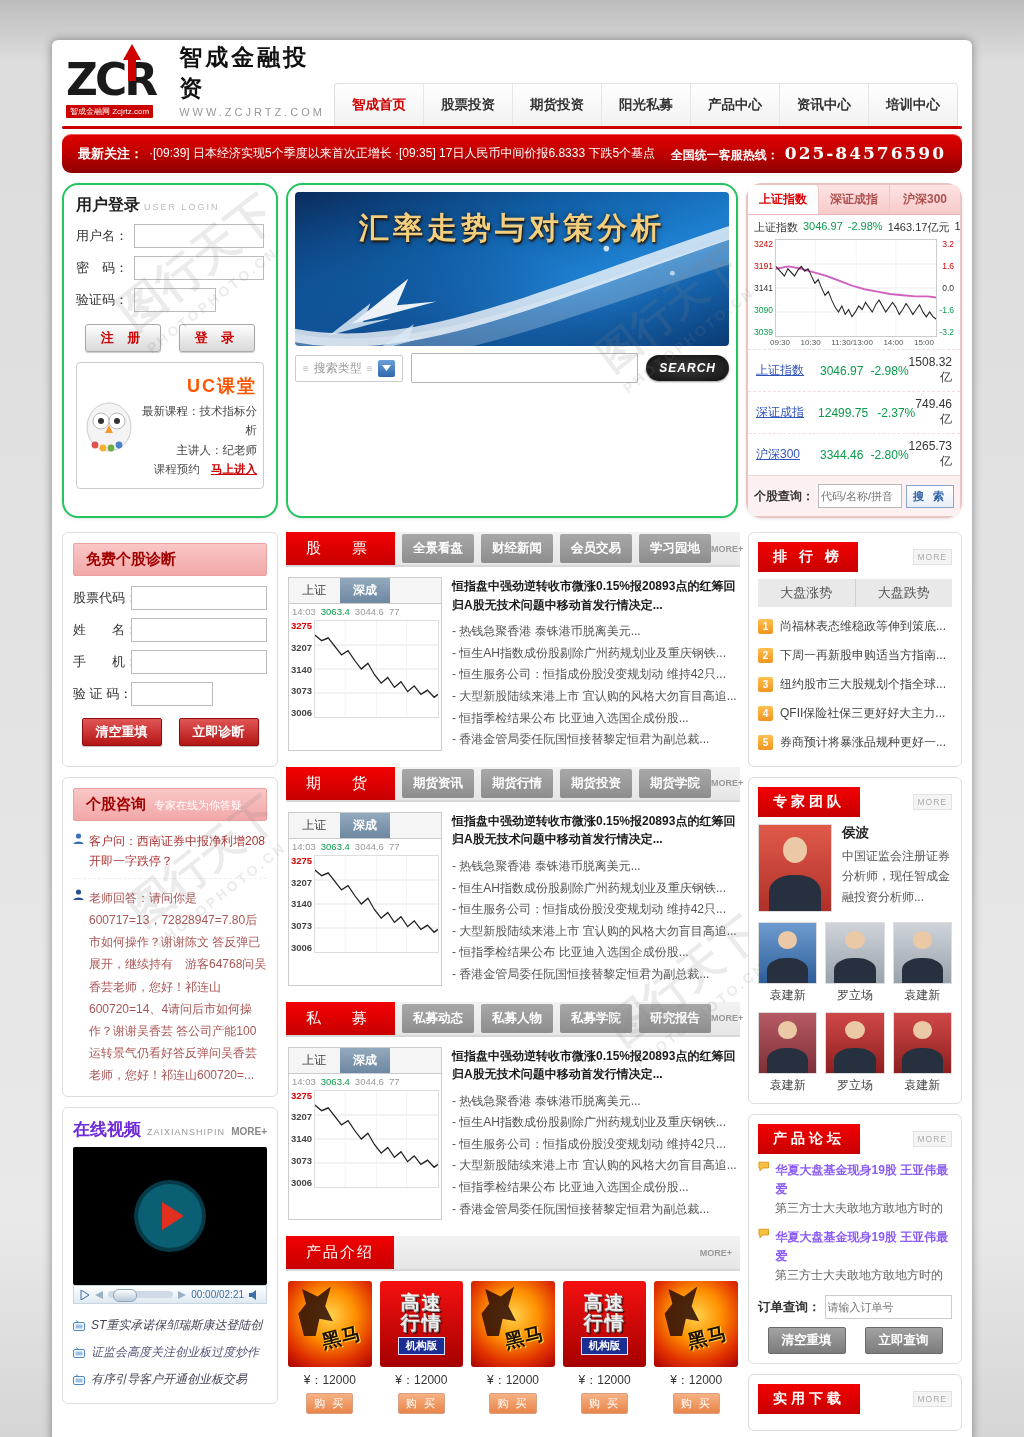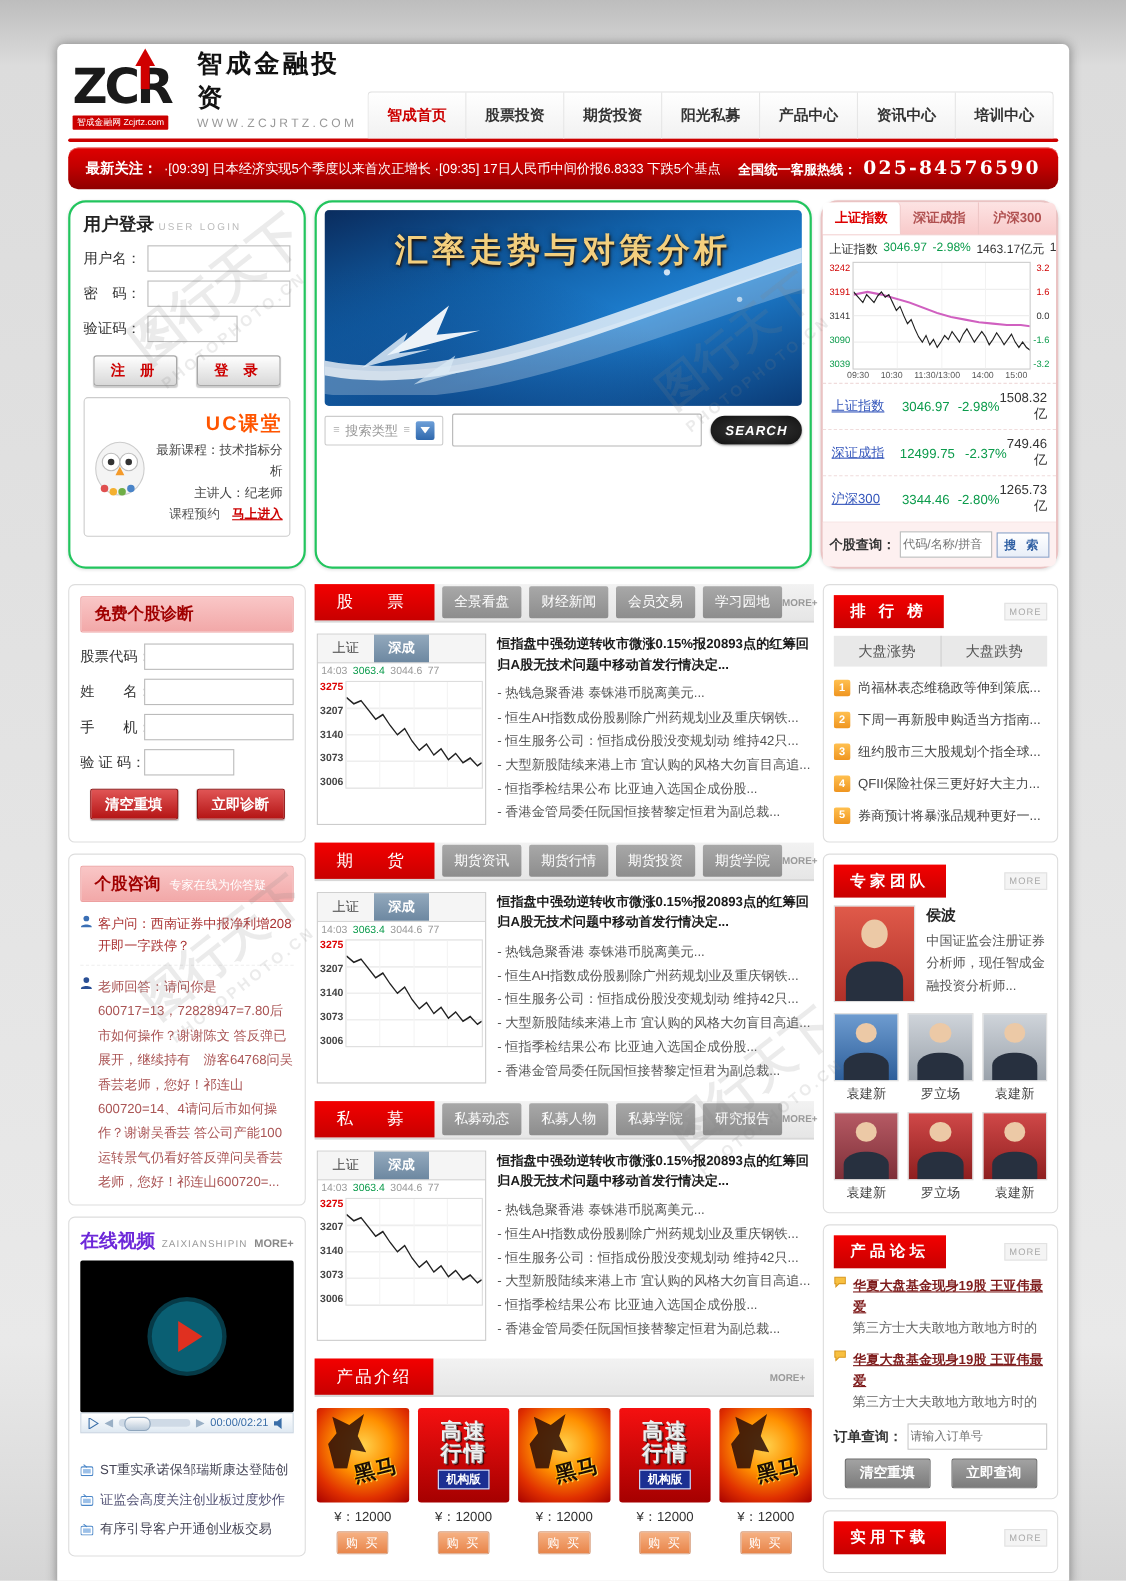--- a/index.html
+++ b/index.html
@@ -55,21 +55,21 @@
   .btnrow{display:flex;justify-content:space-around;margin:12px 0 10px;}
   .silver-btn{background:linear-gradient(#fefefe,#d8d8d8);border:1px solid #a8a8a8;border-radius:3px;
      padding:4px 15px;font-size:13px;font-weight:bold;color:#c00;letter-spacing:5px;cursor:pointer;box-shadow:0 1px 1px rgba(0,0,0,.2);}
   .uc-box{border:1px solid #ccc;border-radius:4px;margin-top:6px;padding:8px 6px;display:flex;gap:6px;align-items:center;}
   .uc-text{font-size:11.5px;color:#444;text-align:right;flex:1;line-height:1.7;}
   .uc-title{font-size:18px;font-weight:900;color:#f50;letter-spacing:2px;}
   .uc-go{color:#c00;font-weight:bold;text-decoration:underline;margin-left:8px;cursor:pointer;}
   .uc-reserve{color:#555;}
   
   .centercard{flex:1;padding:7px;display:flex;flex-direction:column;gap:7px;box-sizing:border-box;}
-  .banner{height:178px;border-radius:4px;position:relative;overflow:hidden;
+  .banner{height:154px;border-radius:4px;position:relative;overflow:hidden;
     background:radial-gradient(ellipse at 20% 120%, #0b3f7e 0%, transparent 55%),
                linear-gradient(160deg,#0a2c5e 0%, #1160a8 35%, #1e7fd0 60%, #0a3a75 100%);}
   .banner-title{position:absolute;top:16px;width:100%;text-align:center;font-size:30px;font-weight:900;letter-spacing:4px;
     color:#f3cf7e;text-shadow:1px 2px 2px #22150a, 0 0 6px rgba(0,0,0,.5);}
   .swoosh{position:absolute;inset:0;}
   .searchrow{display:flex;align-items:center;gap:8px;}
   .stype{display:flex;align-items:center;gap:5px;border:1px solid #ccc;border-radius:2px;padding:4px 7px;font-size:12px;color:#999;cursor:pointer;}
   .stype .eq{color:#bbb;font-size:10px;}
   .sselect{width:17px;height:17px;background:linear-gradient(#6d9fd8,#2f68ad);border-radius:2px;display:flex;align-items:center;justify-content:center;cursor:pointer;}
   .searchrow input{flex:1;height:26px;border:1px solid #b5b5b5;border-radius:2px;}
@@ -117,29 +117,29 @@
   .vhead{display:flex;align-items:baseline;gap:6px;margin-bottom:6px;}
   .vtitle{font-size:17px;font-weight:bold;color:#6d28d9;}
   .vsub{font-size:9px;color:#999;letter-spacing:1px;flex:1;}
   .vmore{font-size:10px;color:#888;font-weight:bold;cursor:pointer;}
   .screen{background:#000;height:138px;border-radius:2px;display:flex;align-items:center;justify-content:center;cursor:pointer;}
   .playring{width:64px;height:64px;border-radius:50%;background:#0a5f73;display:flex;align-items:center;justify-content:center;box-shadow:0 0 0 4px #063a47;}
   .playtri{width:0;height:0;border-top:14px solid transparent;border-bottom:14px solid transparent;border-left:22px solid #e03020;margin-left:6px;}
   .vctrl{display:flex;align-items:center;gap:5px;background:linear-gradient(#fff,#dfe9f2);border:1px solid #c8d4e0;padding:3px 6px;font-size:10px;color:#3a6ea8;}
   .vtrack{flex:1;height:7px;background:#cfdae6;border-radius:4px;position:relative;cursor:pointer;}
   .vthumb{position:absolute;left:8%;top:-2px;width:22px;height:11px;background:linear-gradient(#fdfdfd,#b9c9d9);border:1px solid #8fa6bd;border-radius:6px;}
-  .vlist{margin-top:20px;}
+  .vlist{margin-top:8px;font-style:italic;}
   .vitem{display:flex;align-items:center;gap:6px;font-size:12px;color:#557;padding:5px 0;cursor:pointer;white-space:nowrap;overflow:hidden;}
   .vitem:nth-child(odd){color:#445;}
   
   .csec{margin-bottom:10px;}
   .sechead{display:flex;align-items:center;background:linear-gradient(#f2f2f2,#e6e6e6);border-bottom:2px solid #d8d8d8;}
   .sectitle{background:linear-gradient(#f30000,#c80000);color:#fff;font-weight:normal;font-size:15px;
      padding:7px 20px;letter-spacing:8px;white-space:nowrap;}
-  .sectab{background:linear-gradient(#a8a8a8,#8d8d8d);color:#fff;font-size:12.5px;padding:6px 11px;margin-left:7px;border-radius:2px;cursor:pointer;white-space:nowrap;}
+  .sectab{background:linear-gradient(#a8a8a8,#8d8d8d);color:#fff;font-size:12.5px;padding:6px 11px;margin-left:7px;border-radius:2px;cursor:pointer;white-space:nowrap;font-weight:bold;}
   .secmore{margin-left:auto;font-size:9px;color:#999;font-weight:bold;padding-right:8px;cursor:pointer;}
   .secbody{display:flex;gap:10px;padding:10px 2px 6px;}
   .mini{width:152px;flex:none;border:1px solid #ccc;font-size:10px;}
   .minitabs{display:flex;border-bottom:1px solid #ccc;}
   .minitab{flex:1;text-align:center;padding:4px 0;font-size:12px;color:#444;cursor:pointer;background:#f5f5f5;}
   .minitab.active{background:linear-gradient(#93a9bd,#6d88a1);color:#fff;font-weight:bold;}
   .miniinfo{display:flex;gap:5px;padding:2px 3px;font-size:9.5px;color:#999;white-space:nowrap;overflow:hidden;}
   .minichart{display:flex;padding:1px 2px 3px;}
   .miniy{display:flex;flex-direction:column;justify-content:space-between;font-size:9.5px;color:#444;text-align:left;padding-right:2px;font-weight:bold;}
   .miniy span:first-child{color:#d00;}
@@ -185,21 +185,21 @@
   .ph-gray{background:linear-gradient(#cfd4da,#9aa2ab);}
   .ph-maroon{background:linear-gradient(#b65a64,#7e2f38);}
   .ph-crimson{background:linear-gradient(#d04848,#8e1f1f);}
   .expname{font-size:13.5px;font-weight:bold;color:#222;margin-bottom:4px;}
   .expdesc{font-size:12px;color:#555;line-height:1.7;}
   .expgrid{display:grid;grid-template-columns:repeat(3,1fr);gap:8px;}
   .member{text-align:center;font-size:12px;color:#444;}
   .member .photo{width:100%;height:62px;box-sizing:border-box;margin-bottom:3px;}
   
   .fpost{margin-bottom:9px;font-size:12px;line-height:1.6;}
-  .fptitle{color:#7f1d1d;font-weight:bold;display:flex;gap:6px;align-items:flex-start;cursor:pointer;text-decoration:underline;}
+  .fptitle{color:#8b5cf6;font-weight:bold;display:flex;gap:6px;align-items:flex-start;cursor:pointer;}
   .fpbody{color:#666;margin-left:17px;}
   .orderrow{display:flex;align-items:center;gap:4px;margin:10px 0 8px;}
   .orderrow b{font-size:12.5px;color:#333;white-space:nowrap;}
   .orderrow input{flex:1;height:20px;border:1px solid #ccc;font-size:11px;min-width:0;}
   .gbtnrow{display:flex;justify-content:space-around;margin-top:8px;}
   .gray-btn{background:linear-gradient(#a2a2a2,#7c7c7c);border:1px solid #6a6a6a;color:#fff;font-weight:bold;
      font-size:12.5px;padding:4px 13px;border-radius:2px;cursor:pointer;}
 </style>
 </head>
 <body>

